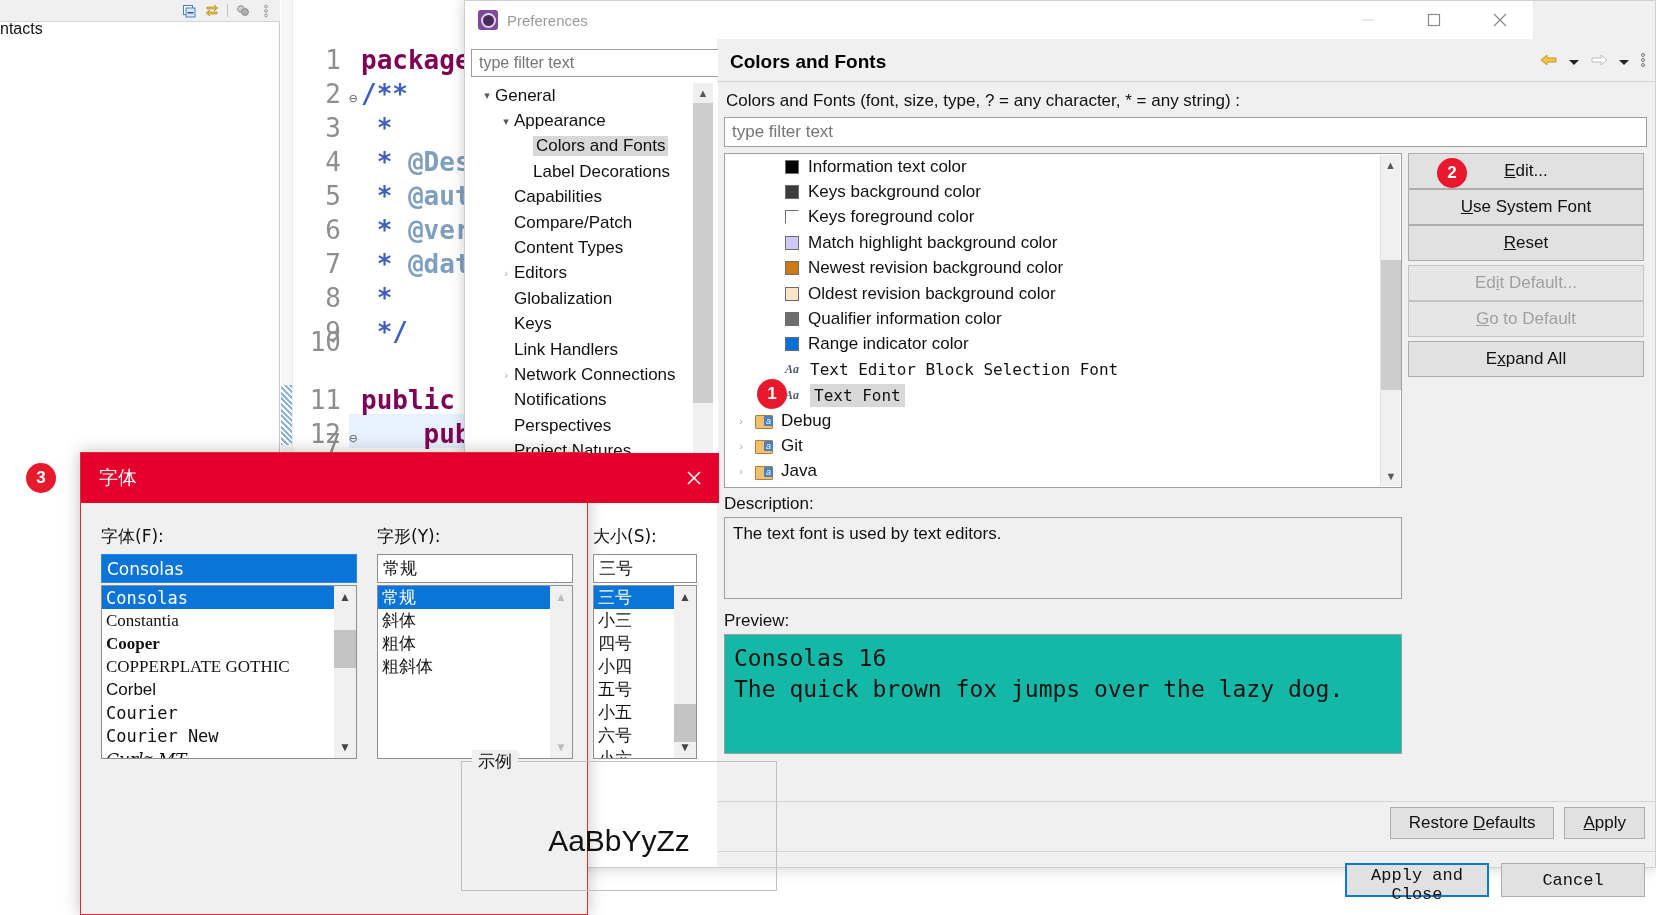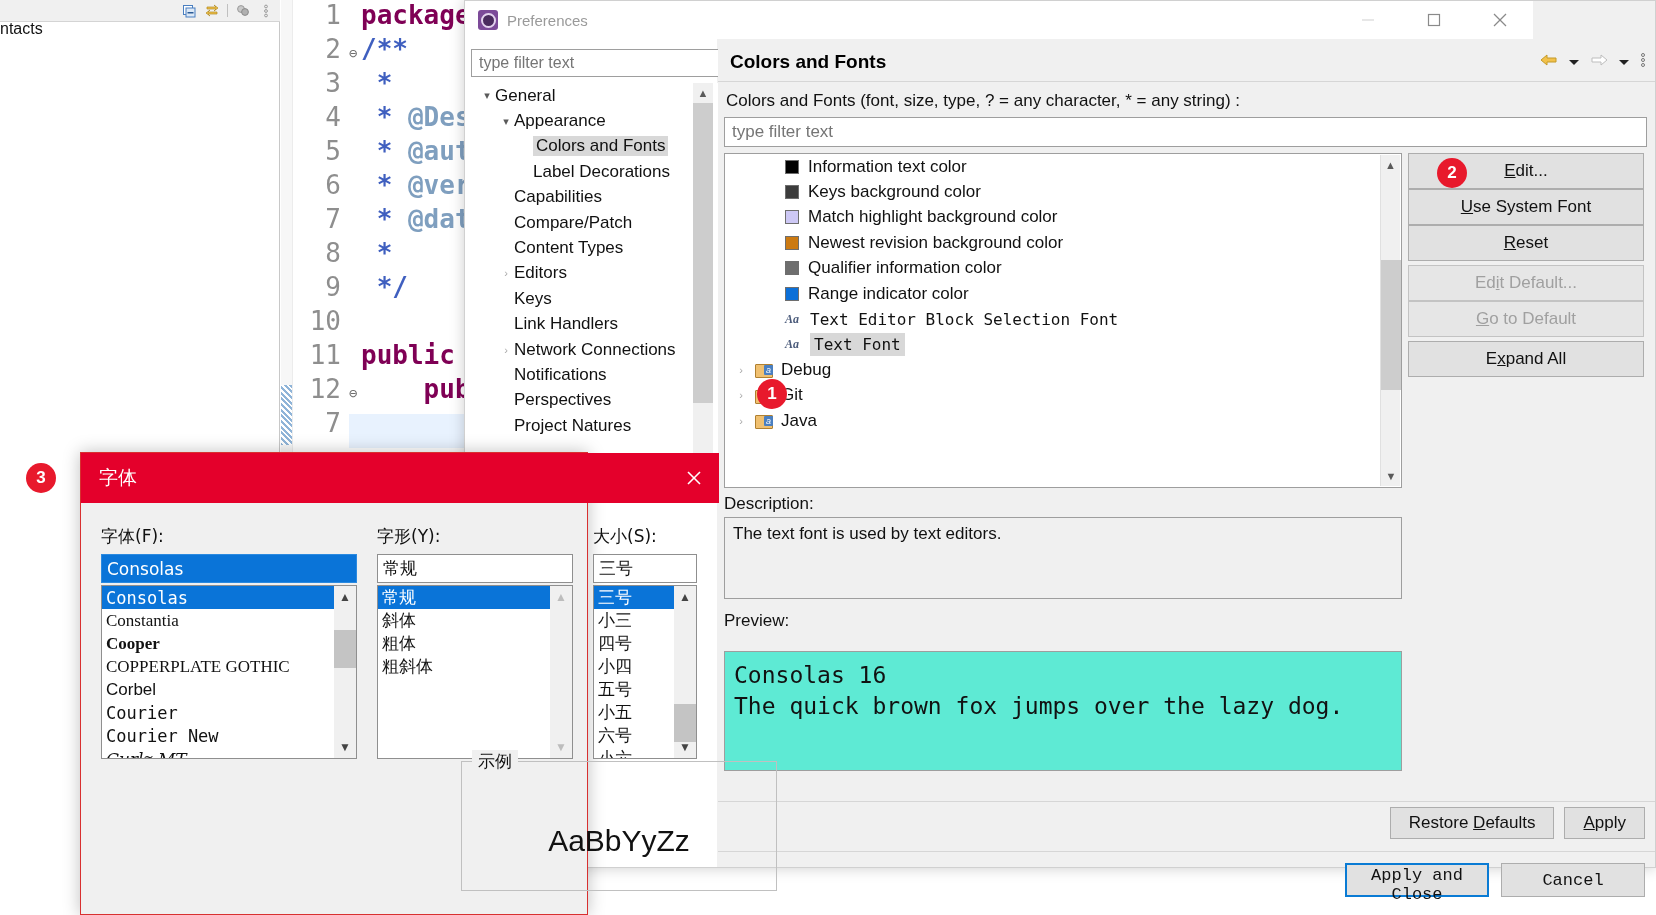--- a/index.html
+++ b/index.html
@@ -47,21 +47,21 @@
   .lnum {
     width: 52px; text-align: right; padding-right: 4px;
     font-family: "DejaVu Sans Mono", monospace; font-size: 26px; color: #8e8e8e;
   }
   .fold {
     width: 16px; font-size: 14px; color: #6d6d6d; text-align: center;
     font-family: "DejaVu Sans Mono", monospace;
   }
   .ctext {
     font-family: "DejaVu Sans Mono", monospace; font-size: 26px;
-    white-space: pre; font-weight: bold;
+    white-space: pre; font-weight: bold; margin-top: 45px;
   }
   .kw { color: #7f0055; font-weight: bold; }
   .cmt { color: #3f5fbf; font-weight: bold; }
   .cmt-tag { color: #7f9fbf; font-weight: bold; }
   .cur-line-hl {
     position: absolute; left: 68px; top: 414px; width: 400px; height: 34px;
     background: #e8f2fe;
   }
 
   
@@ -227,24 +227,23 @@
   .desc-box {
     position: absolute; left: 6px; top: 478px; width: 678px; height: 82px;
     border: 1px solid #9e9e9e; background: #f0f0f0; font-size: 17px;
     color: #111; padding: 6px 8px;
   }
   .prev-label {
     position: absolute; left: 6px; top: 572px; font-size: 17px; color: #111;
   }
   .prev-box {
     position: absolute; left: 6px; top: 595px; width: 678px; height: 120px;
-    border: 1px solid #9e9e9e; background: #5eead4; padding: 8px 9px;
+    border: 1px solid #9e9e9e; background: #14b8a6; padding: 8px 9px;
     font-family: "DejaVu Sans Mono", monospace; font-size: 23px; color: #111;
     line-height: 1.35;
-    margin-top: 17px;
   }
 
   .btn-rule-1 {
     position: absolute; left: 0; right: 0; top: 762px; height: 1px;
     background: #d6d6d6;
   }
   .bottom-btns {
     position: absolute; right: 10px; top: 768px; display: flex; gap: 10px;
   }
   .bbtn {
@@ -514,20 +513,24 @@
           <div class="tnode" style="padding-left: 27px;">
             <span class="arrow"></span>
             <span class="tlabel">Content Types</span>
           </div>
           <div class="tnode" style="padding-left: 27px;">
             <span class="arrow collapsed">›</span>
             <span class="tlabel">Editors</span>
           </div>
           <div class="tnode" style="padding-left: 27px;">
             <span class="arrow"></span>
+            <span class="tlabel">Globalization</span>
+          </div>
+          <div class="tnode" style="padding-left: 27px;">
+            <span class="arrow"></span>
             <span class="tlabel">Keys</span>
           </div>
           <div class="tnode" style="padding-left: 27px;">
             <span class="arrow"></span>
             <span class="tlabel">Link Handlers</span>
           </div>
           <div class="tnode" style="padding-left: 27px;">
             <span class="arrow collapsed">›</span>
             <span class="tlabel">Network Connections</span>
           </div>
@@ -591,26 +594,34 @@
         <div id="cf-rows">
             <div class="cf-row">
               <span class="swatch" style="background: rgb(0, 0, 0);"></span>
               <span>Information text color</span>
             </div>
             <div class="cf-row">
               <span class="swatch" style="background: rgb(60, 60, 60);"></span>
               <span>Keys background color</span>
             </div>
             <div class="cf-row">
+              <span class="swatch empty" style="background: rgb(255, 255, 255);"></span>
+              <span>Keys foreground color</span>
+            </div>
+            <div class="cf-row">
               <span class="swatch" style="background: rgb(205, 200, 245);"></span>
               <span>Match highlight background color</span>
             </div>
             <div class="cf-row">
               <span class="swatch" style="background: rgb(204, 122, 18);"></span>
               <span>Newest revision background color</span>
+            </div>
+            <div class="cf-row">
+              <span class="swatch" style="background: rgb(251, 227, 200);"></span>
+              <span>Oldest revision background color</span>
             </div>
             <div class="cf-row">
               <span class="swatch" style="background: rgb(110, 110, 110);"></span>
               <span>Qualifier information color</span>
             </div>
             <div class="cf-row">
               <span class="swatch" style="background: rgb(11, 111, 216);"></span>
               <span>Range indicator color</span>
             </div>
             <div class="cf-row">

